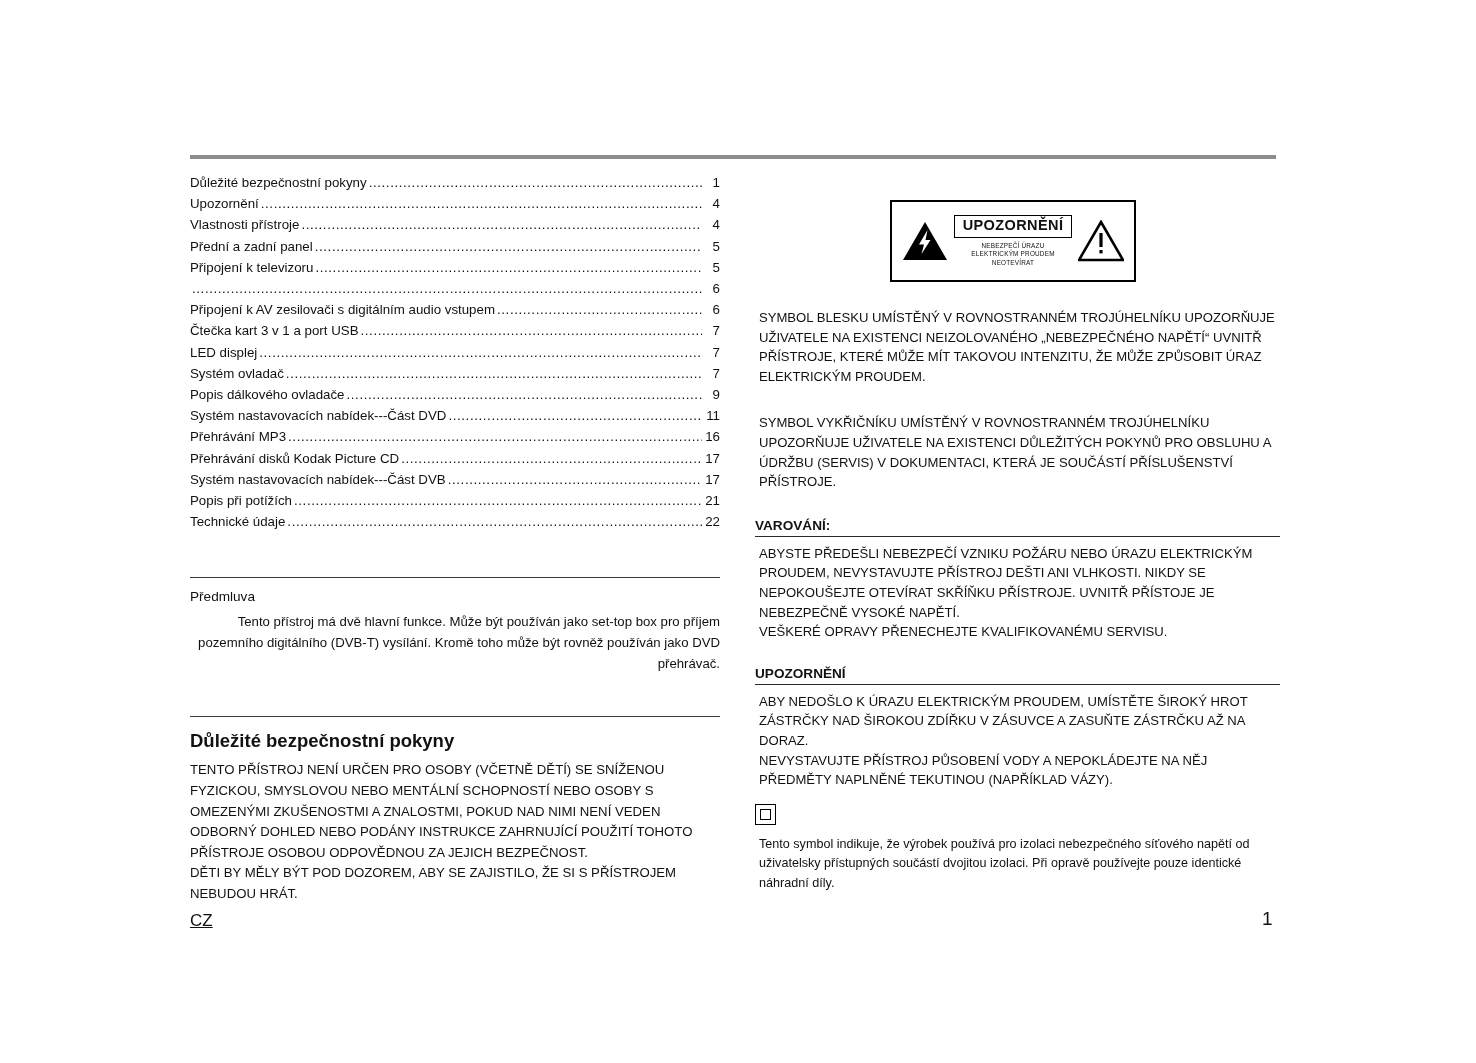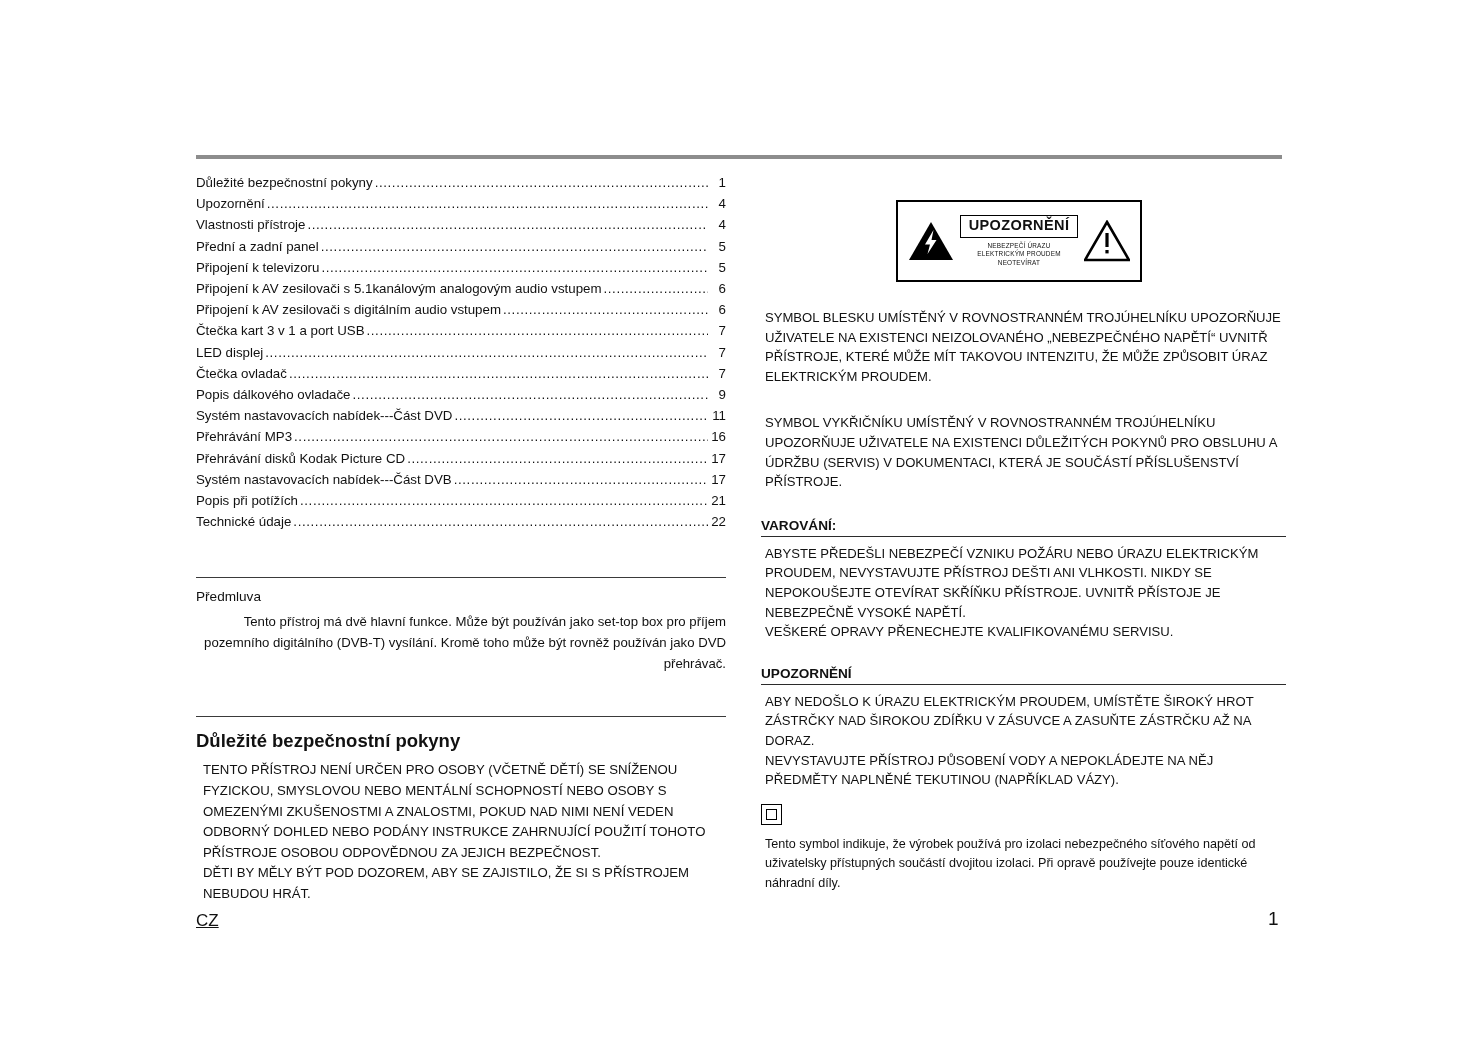--- a/index.html
+++ b/index.html
@@ -10,21 +10,21 @@
   body {
     width: 1476px;
     height: 1063px;
     font-family: "Liberation Sans", sans-serif;
     color: #111111;
     position: relative;
     overflow: hidden;
   }
   .page {
     position: absolute;
-    left: 6px; top: 0;
+    left: 0; top: 0;
     width: 1284px;
     height: 1063px;
   }
   .top-rule {
     position: absolute;
     left: 190px;
     top: 155px;
     width: 1086px;
     height: 4px;
     background: #8d8d8d;
@@ -88,21 +88,21 @@
   .sec-safety-wrap { margin-top: 42px; }
   .sec-heading-large {
     font-size: 18.5px;
     font-weight: bold;
     margin-top: 13px;
     margin-bottom: 8px;
   }
   .para-caps {
     font-size: 13.2px;
     line-height: 20.6px;
-    margin: 7px;
+    margin: 0;
   }
 
   
   .warn-box {
     width: 246px;
     height: 82px;
     border: 2px solid #000;
     margin: 0 auto 0 135px;
     display: flex;
     align-items: stretch;
@@ -227,41 +227,40 @@
           <span class="toc-title">Přední a zadní panel</span>
           <span class="toc-dots">........................................................................................................................................................................................................</span>
           <span class="toc-page">5</span>
         </div>
         <div class="toc-item">
           <span class="toc-title">Připojení k televizoru</span>
           <span class="toc-dots">........................................................................................................................................................................................................</span>
           <span class="toc-page">5</span>
         </div>
         <div class="toc-item">
-          <span class="toc-title">Připojení k AV zesilovači s 5.1kanálovým analogovým audio vstupem</span>
           <span class="toc-dots">........................................................................................................................................................................................................</span>
           <span class="toc-page">6</span>
         </div>
         <div class="toc-item">
           <span class="toc-title">Připojení k AV zesilovači s digitálním audio vstupem</span>
           <span class="toc-dots">........................................................................................................................................................................................................</span>
           <span class="toc-page">6</span>
         </div>
         <div class="toc-item">
           <span class="toc-title">Čtečka kart 3 v 1 a port USB</span>
           <span class="toc-dots">........................................................................................................................................................................................................</span>
           <span class="toc-page">7</span>
         </div>
         <div class="toc-item">
           <span class="toc-title">LED displej</span>
           <span class="toc-dots">........................................................................................................................................................................................................</span>
           <span class="toc-page">7</span>
         </div>
         <div class="toc-item">
-          <span class="toc-title">Čtečka ovladač</span>
+          <span class="toc-title">Systém ovladač</span>
           <span class="toc-dots">........................................................................................................................................................................................................</span>
           <span class="toc-page">7</span>
         </div>
         <div class="toc-item">
           <span class="toc-title">Popis dálkového ovladače</span>
           <span class="toc-dots">........................................................................................................................................................................................................</span>
           <span class="toc-page">9</span>
         </div>
         <div class="toc-item">
           <span class="toc-title">Systém nastavovacích nabídek---Část DVD</span>

